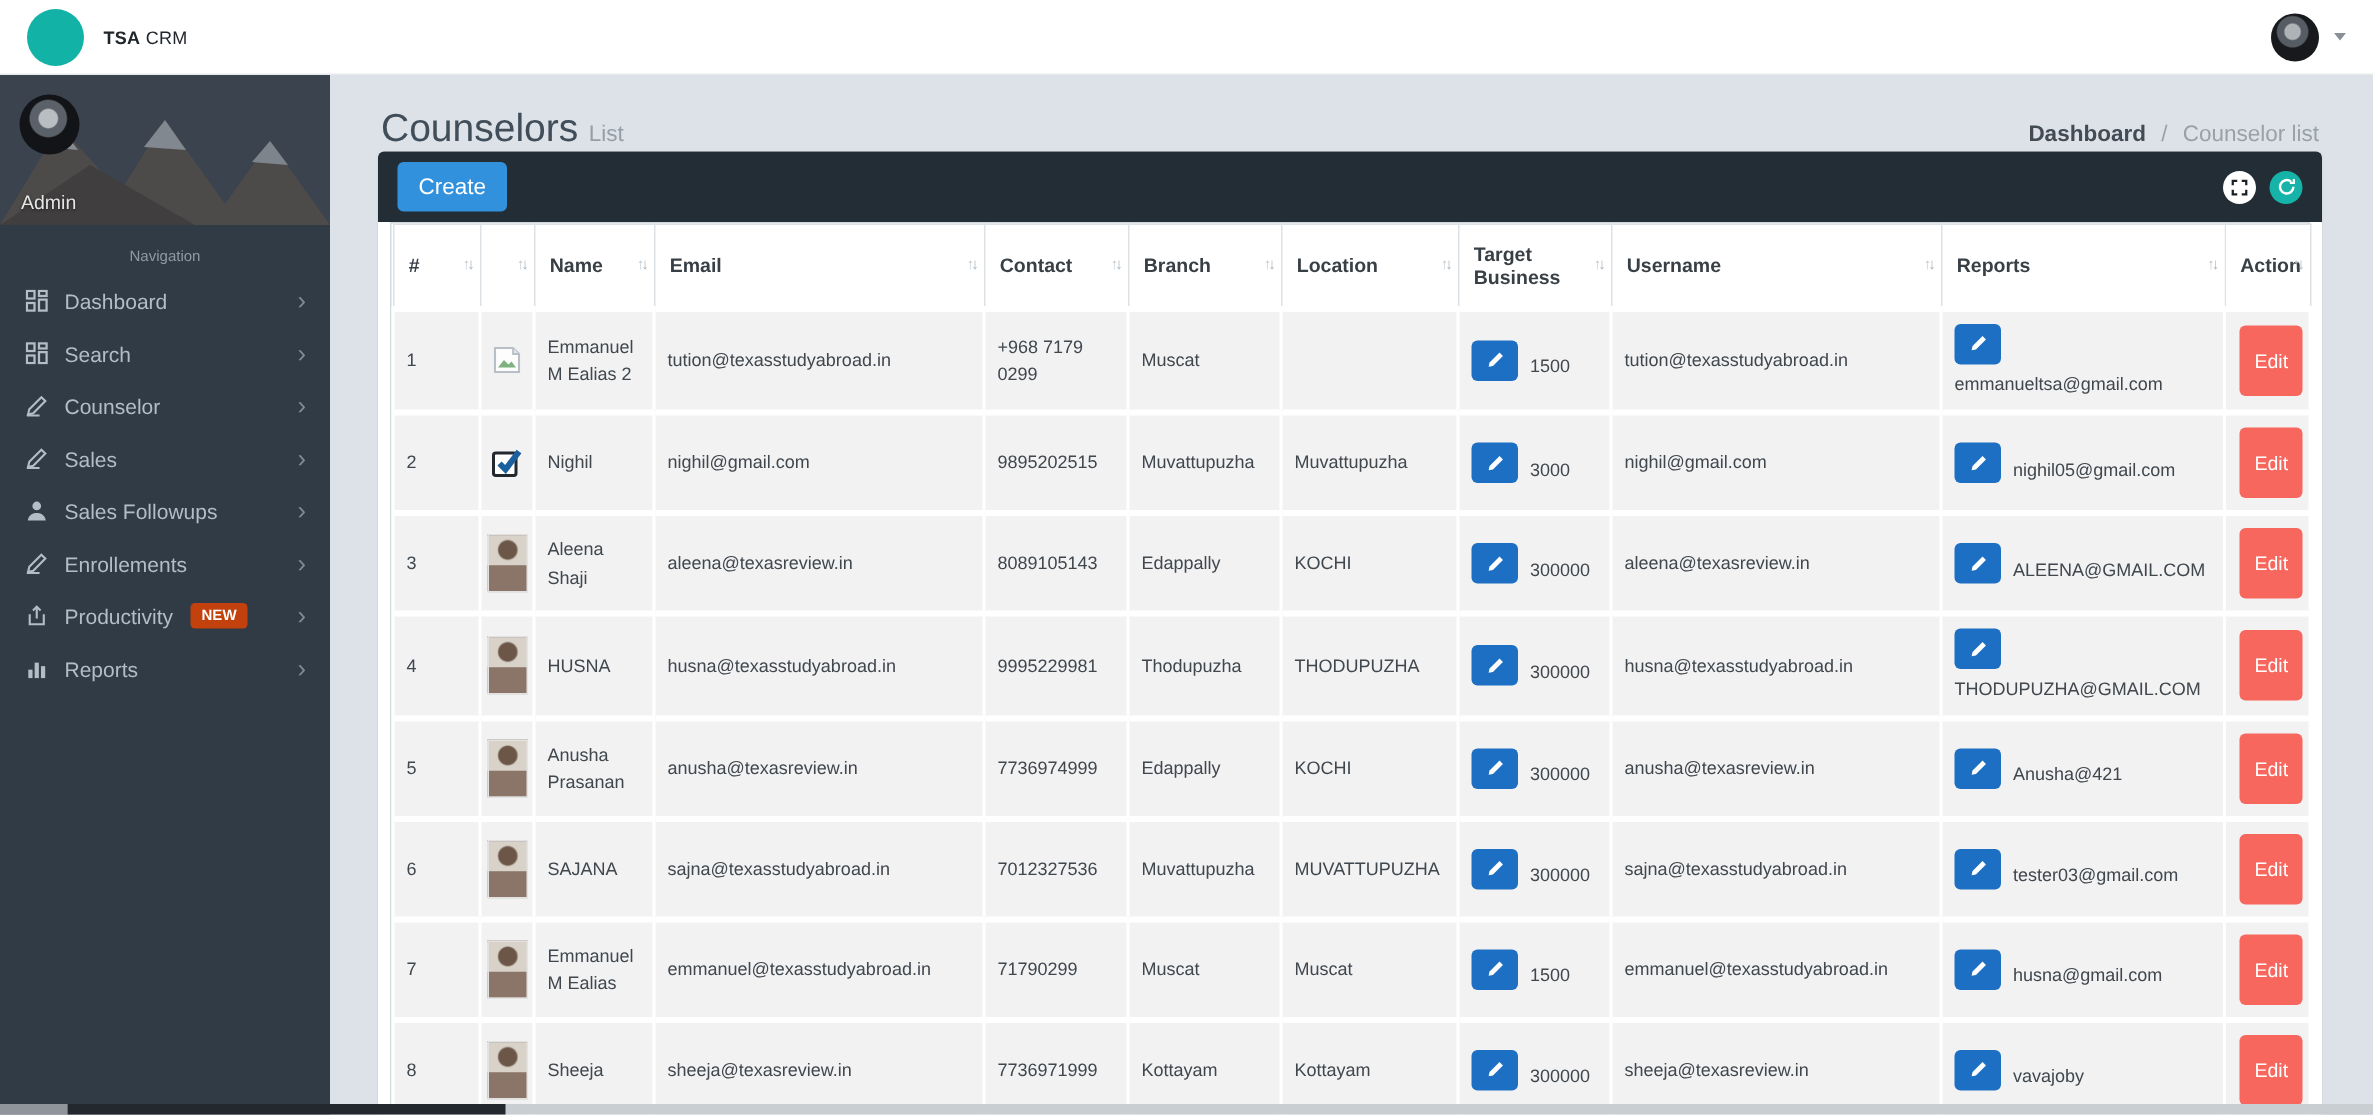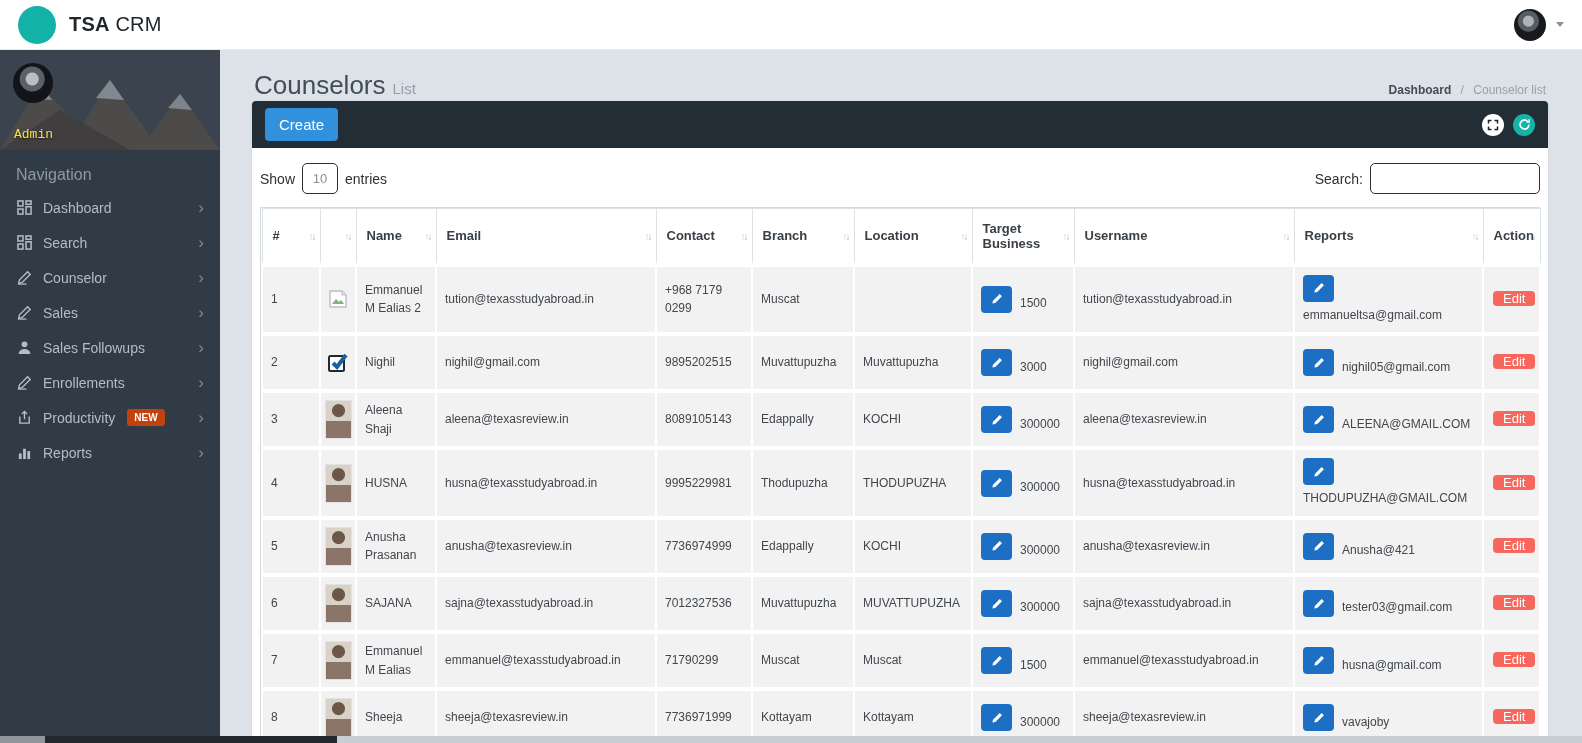--- a/index.html
+++ b/index.html
@@ -3,56 +3,56 @@
 <meta charset="utf-8">
 <style>
   * { margin:0; padding:0; box-sizing:border-box; }
   html,body { width:1582px; height:743px; overflow:hidden;
     font-family:"Liberation Sans", sans-serif; background:#dce2e8; }
 
   
   .topbar { position:absolute; top:0; left:0; right:0; height:50px; background:#fff;
     border-bottom:1px solid #e7eaec; display:flex; align-items:center; padding:0 18px; z-index:30; }
   .logo-circle { width:38px; height:38px; border-radius:50%; background:#12b2a7; }
-  .brand { margin-left:13px; font-size:20px; color:#21262b; letter-spacing:.2px; }
+  .brand { margin-left:13px; font-size:12px; color:#21262b; letter-spacing:.2px; }
   .brand b { font-weight:bold; }
   .topbar-right { margin-left:auto; display:flex; align-items:center; gap:10px; }
   .user-avatar { width:32px; height:32px; border-radius:50%;
     background:radial-gradient(circle at 45% 38%, #aeb3b8 0 5px, #565c63 6px 10px, #17191c 11px); }
   .caret-down { width:0; height:0; border-left:4px solid transparent; border-right:4px solid transparent;
     border-top:5px solid #8a9097; }
 
   
   .sidebar { position:absolute; top:50px; left:0; bottom:0; width:220px; background:#313b46; z-index:20; }
   .profile { position:relative; height:100px; overflow:hidden; }
   .profile svg.mountains { position:absolute; inset:0; }
   .profile-avatar { position:absolute; left:13px; top:13px; width:40px; height:40px; border-radius:50%;
     background:radial-gradient(circle at 48% 40%, #b9bec3 0 6px, #5b6168 7px 12px, #121417 13px); }
-  .profile-name { position:absolute; left:14px; bottom:8px; color:#fde047; font-size:13px;
-    text-shadow:0 1px 2px rgba(0,0,0,.6);font-family:Liberation Mono, monospace; }
-  .nav-section { padding:16px 16px 6px; font-size:16px; color:#8d99a3; }
+  .profile-name { position:absolute; left:14px; bottom:8px; color:#e5e5e5; font-size:13px;
+    text-shadow:0 1px 2px rgba(0,0,0,.6); }
+  .nav-section { padding:16px 16px 6px; font-size:10px; color:#8d99a3;text-align:center; }
   .nav-list { list-style:none; }
   .nav-list li { display:flex; align-items:center; gap:10px; padding:9px 16px; color:#b3bdc6;
     font-size:14px; cursor:pointer; }
   .nav-ic { display:none; width:17px; height:17px; align-items:center; justify-content:center; }
   li[data-icon="grid-icon"] .ic-grid, li[data-icon="pencil-icon"] .ic-pencil,
   li[data-icon="user-icon"] .ic-user, li[data-icon="share-icon"] .ic-share,
   li[data-icon="bar-chart-icon"] .ic-chart { display:inline-flex; }
   .nav-badge { background:#c2410c; color:#fff; font-size:10px; font-weight:bold; padding:3px 7px;
     border-radius:3px; margin-left:2px; }
   .nav-badge:empty { display:none; }
   .nav-chevron { margin-left:auto; color:#7f8b96; font-size:17px; line-height:10px; }
 
   
   .main { position:absolute; top:50px; left:220px; right:0; bottom:0; background:#dce2e8;
     padding:0 34px 0 32px; overflow:hidden; }
   .page-header { display:flex; justify-content:space-between; align-items:baseline; padding:20px 2px 0; }
   .page-title { font-size:26px; color:#414e5a; font-weight:normal; }
   .page-subtitle { font-size:15px; color:#959ea7; margin-left:7px; }
-  .breadcrumb { font-size:12px; }
+  .breadcrumb { font-size:15px; }
   .crumb-root { color:#434c55; font-weight:bold; }
   .crumb-sep { color:#98a1a9; margin:0 6px; }
   .crumb-current { color:#98a1a9; }
 
   .card { background:#fff; border-radius:4px; box-shadow:0 1px 2px rgba(0,0,0,.08); }
   .card-header { background:#232d36; height:47px; border-radius:4px 4px 0 0; display:flex;
     align-items:center; padding:0 13px; }
   .create-btn { background:#3191dd; color:#fff; border:none; font-family:inherit; font-size:15px;
     padding:8px 14px; border-radius:4px; cursor:pointer; }
   .header-icons { margin-left:auto; display:flex; align-items:center; gap:9px; }
@@ -90,21 +90,21 @@
   .avatar-wrap[data-avatar="checkbox"] .av-check { display:inline-block; }
   .avatar-wrap[data-avatar="photo"] .av-photo { display:inline-block; }
   .av-photo { width:27px; height:39px; border:1px solid #e2e2e2;
     background:
       radial-gradient(circle at 50% 26%, #6b5648 0 6px, rgba(0,0,0,0) 7px),
       linear-gradient(180deg, #d9d2c8 0 54%, #8a7568 54% 100%); }
   .cell-flex { display:flex; align-items:flex-end; flex-wrap:wrap; gap:4px 8px; }
   .pencil-btn { width:31px; height:27px; background:#1d6fc4; border:none; border-radius:4px;
     display:inline-flex; align-items:center; justify-content:center; cursor:pointer; flex:0 0 auto; }
   .edit-btn { background:#f8675d; color:#fff; border:none; font-family:inherit; font-size:13px;
-    padding:0 10px; border-radius:4px; cursor:pointer; }
+    padding:16px 10px; border-radius:4px; cursor:pointer; }
   .c-action { text-align:left; padding-left:9px; }
 
   
   .hscrollbar { position:absolute; left:0; right:0; bottom:0; height:7px; background:#c9ced3; z-index:40; }
   .hscrollbar .cap { position:absolute; left:0; top:0; bottom:0; width:45px; background:#8f959b; }
   .hscrollbar .thumb { position:absolute; left:45px; top:0; bottom:0; width:292px; background:#23282e; }
 </style>
 </head>
 <body>
 
@@ -284,31 +284,20 @@
         <div class="circle-icon teal">
           <svg width="13" height="13" viewBox="0 0 16 16" fill="none" stroke="#fff" stroke-width="2">
             <path d="M13.5 8a5.5 5.5 0 1 1-2-4.2"></path>
               <path d="M13.8 1.6v3.2h-3.2" stroke-width="1.8"></path>
             </svg>
         </div>
       </div>
     </div>
 
     <div class="card-body">
-      <div class="controls-row">
-        <div class="show-entries">
-          <span>Show</span>
-          <input class="entries-input" value="10" style="">
-          <span>entries</span>
-        </div>
-        <div class="search-box">
-          <span>Search:</span>
-          <input class="search-input" value="" style="">
-        </div>
-      </div>
 
       <div class="table-frame">
         <table>
           <colgroup>
             <col class="col-1">
               <col class="col-2">
               <col class="col-3">
               <col class="col-4">
               <col class="col-5">
             <col class="col-6">

